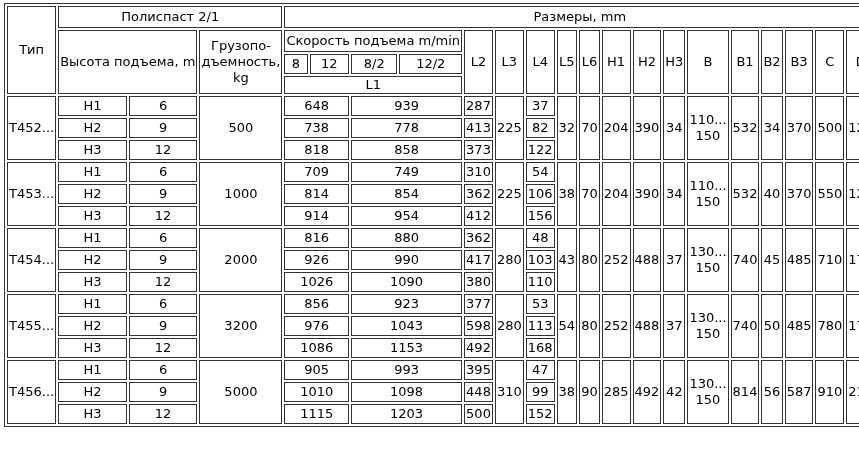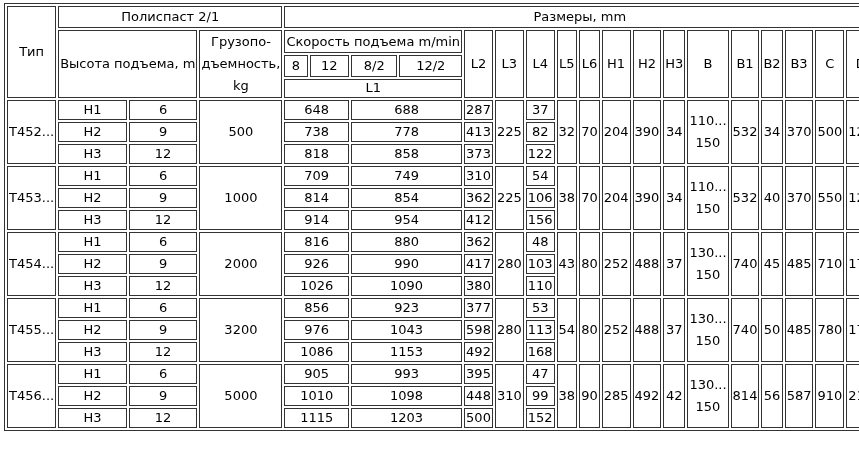--- a/index.html
+++ b/index.html
@@ -21,21 +21,21 @@
     padding:0 1px;
     overflow:hidden;
     background:#fff;
     line-height:16px;
   }
   tr.hr1 { height:22px; }
   tr.hr2 { height:22px; }
   tr.hr3 { height:20px; }
   tr.hr4 { height:16px; }
   tr.br  { height:20px; }
-  .pre   { white-space:pre-line; line-height:22px; }
+  .pre   { white-space:pre-line; line-height:16px; }
   .nowrap{ white-space:nowrap; }
 </style>
 </head>
 <body>
 
 <table class="spec">
   <colgroup>
     <col style="width:44px">
       <col style="width:58px">
       <col style="width:58px">
@@ -96,21 +96,21 @@
     </tr>
   </thead>
   <tbody>
 
     <tr class="br">
       <td rowspan="3">Т452...</td>
       <td>H1</td>
       <td>6</td>
       <td rowspan="3">500</td>
       <td colspan="2">648</td>
-      <td colspan="2">688</td>
+      <td colspan="2">939</td>
       <td>287</td>
       <td rowspan="3">225</td>
       <td>37</td>
       <td rowspan="3">32</td>
       <td rowspan="3">70</td>
       <td rowspan="3">204</td>
       <td rowspan="3">390</td>
       <td rowspan="3">34</td>
       <td rowspan="3" class="pre">110...
 150</td>

